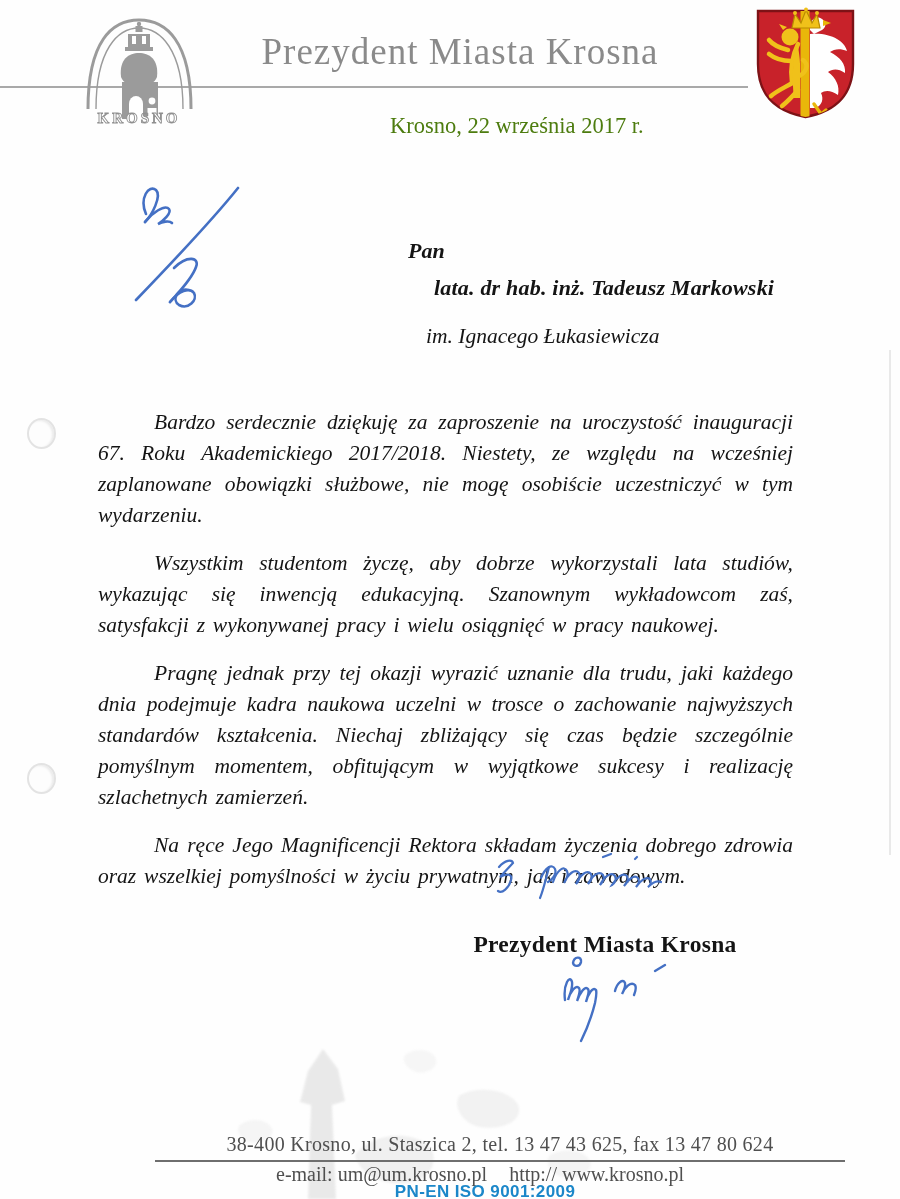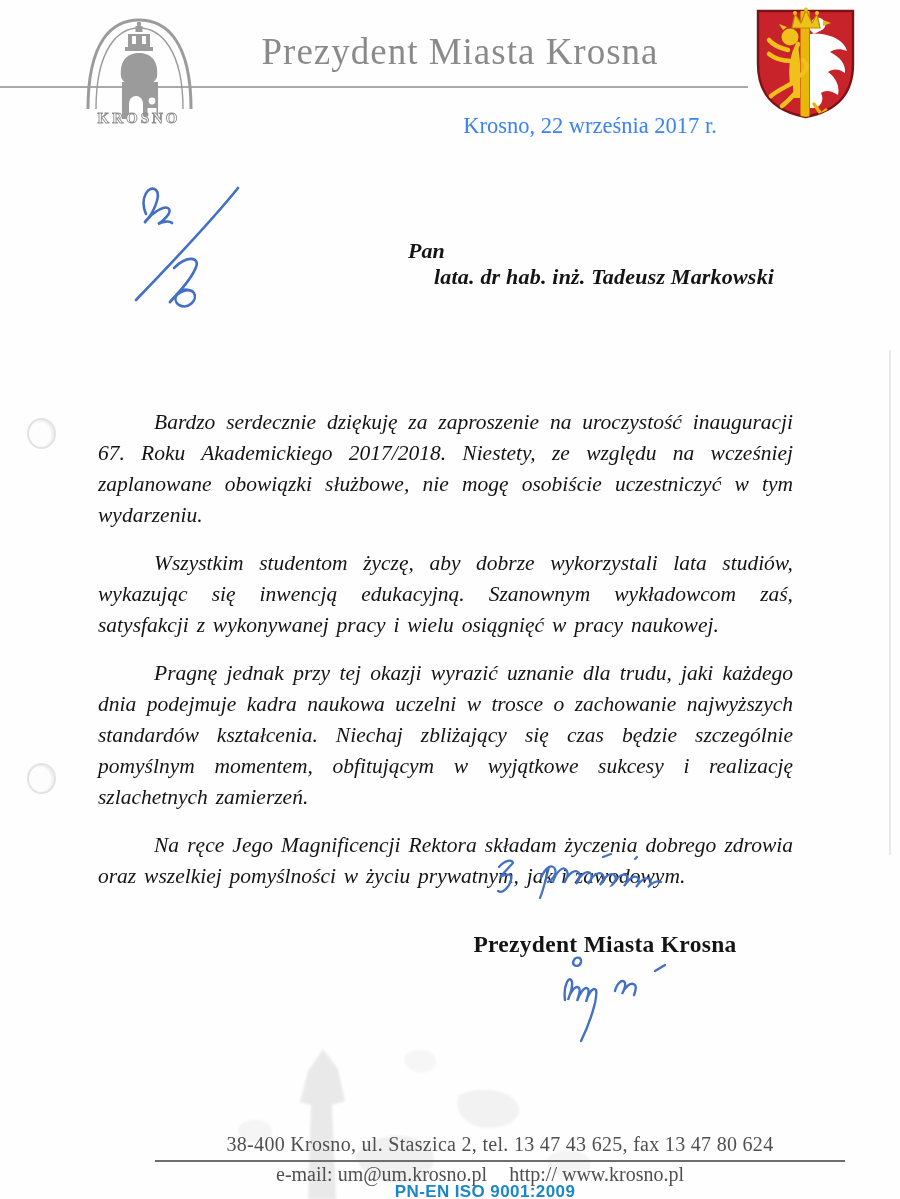--- a/index.html
+++ b/index.html
@@ -10,30 +10,30 @@
   }
 
   
   .header-line { position:absolute; top:86px; left:0; width:748px; height:2px; background:#a9a9a9; }
   .logo-svg   { position:absolute; left:72px; top:9px; }
   .page-title {
     position:absolute; left:160px; top:30px; width:600px;
     text-align:center; font-size:37px; color:#8a8a8a; letter-spacing:1px;
   }
   .crest-svg  { position:absolute; left:754px; top:6px; }
-  .date-line  { position:absolute; top:113px; left:390px; width:400px; text-align:center; font-size:22.5px; color:#3b82f6; }
+  .date-line  { position:absolute; top:113px; left:390px; width:400px; text-align:left; font-size:22.5px; color:#4d7c0f; }
 
   
   .paraph-svg    { position:absolute; left:118px; top:176px; }
   .regards-svg   { position:absolute; left:483px; top:845px; }
   .signature-svg { position:absolute; left:543px; top:948px; }
 
   
   .recipient { position:absolute; left:408px; top:238px; font-style:italic; }
-  .salutation { font-weight:bold; font-size:22px; margin:0 0 0 0;font-style:italic; }
+  .salutation { font-weight:bold; font-size:22px; margin:0 0 11px 0;font-style:italic; }
   .recipient-name { font-weight:bold; font-size:22px; margin:0 0 4px 26px; letter-spacing:.2px; }
   .recipient-line { font-size:21.5px; line-height:27px; margin-left:18px; }
 
   
   .body-text { position:absolute; left:98px; top:407px; width:695px; }
   .body-text p {
     margin:0 0 17px 0; font-style:italic; font-size:21.5px; line-height:31px;
     text-align:justify; text-indent:56px; word-spacing:2.5px;
   }
 
@@ -136,20 +136,21 @@
     <path d="M28,38 C21,22 31,8 38,14 C44,20 34,39 27,46"></path>
     <path d="M27,46 C34,37 47,28 51,33 C54,37 45,45 40,48 C44,46 51,44 54,47"></path>
     <path d="M120,12 C96,42 44,97 18,124"></path>
     <path d="M56,92 C69,79 82,81 78,91 C74,103 61,116 52,126"></path>
     <path d="M52,126 C61,115 71,111 76,117 C80,124 70,134 61,129 C53,124 60,111 71,114"></path>
   </svg>
 
   <div class="recipient">
     <p class="salutation">Pan</p>
     <p class="recipient-name">lata. dr hab. inż. Tadeusz Markowski</p>
+    <p class="recipient-line">im. Ignacego Łukasiewicza</p>
   </div>
 
   <div class="body-text">
     <p>Bardzo serdecznie dziękuję za zaproszenie na uroczystość inauguracji 67. Roku Akademickiego 2017/2018. Niestety, ze względu na wcześniej zaplanowane obowiązki służbowe, nie mogę osobiście uczestniczyć w tym wydarzeniu.</p>
     <p>Wszystkim studentom życzę, aby dobrze wykorzystali lata studiów, wykazując się inwencją edukacyjną. Szanownym wykładowcom zaś, satysfakcji z wykonywanej pracy i wielu osiągnięć w pracy naukowej.</p>
     <p>Pragnę jednak przy tej okazji wyrazić uznanie dla trudu, jaki każdego dnia podejmuje kadra naukowa uczelni w trosce o zachowanie najwyższych standardów kształcenia. Niechaj zbliżający się czas będzie szczególnie pomyślnym momentem, obfitującym w wyjątkowe sukcesy i realizację szlachetnych zamierzeń.</p>
     <p>Na ręce Jego Magnificencji Rektora składam życzenia dobrego zdrowia oraz wszelkiej pomyślności w życiu prywatnym, jak i zawodowym.</p>
   </div>
 
   <svg class="regards-svg" role="img" width="200" height="62" viewBox="0 0 200 62" fill="none" stroke="#4470c4" stroke-width="2.2" stroke-linecap="round" aria-label="z poważaniem">

